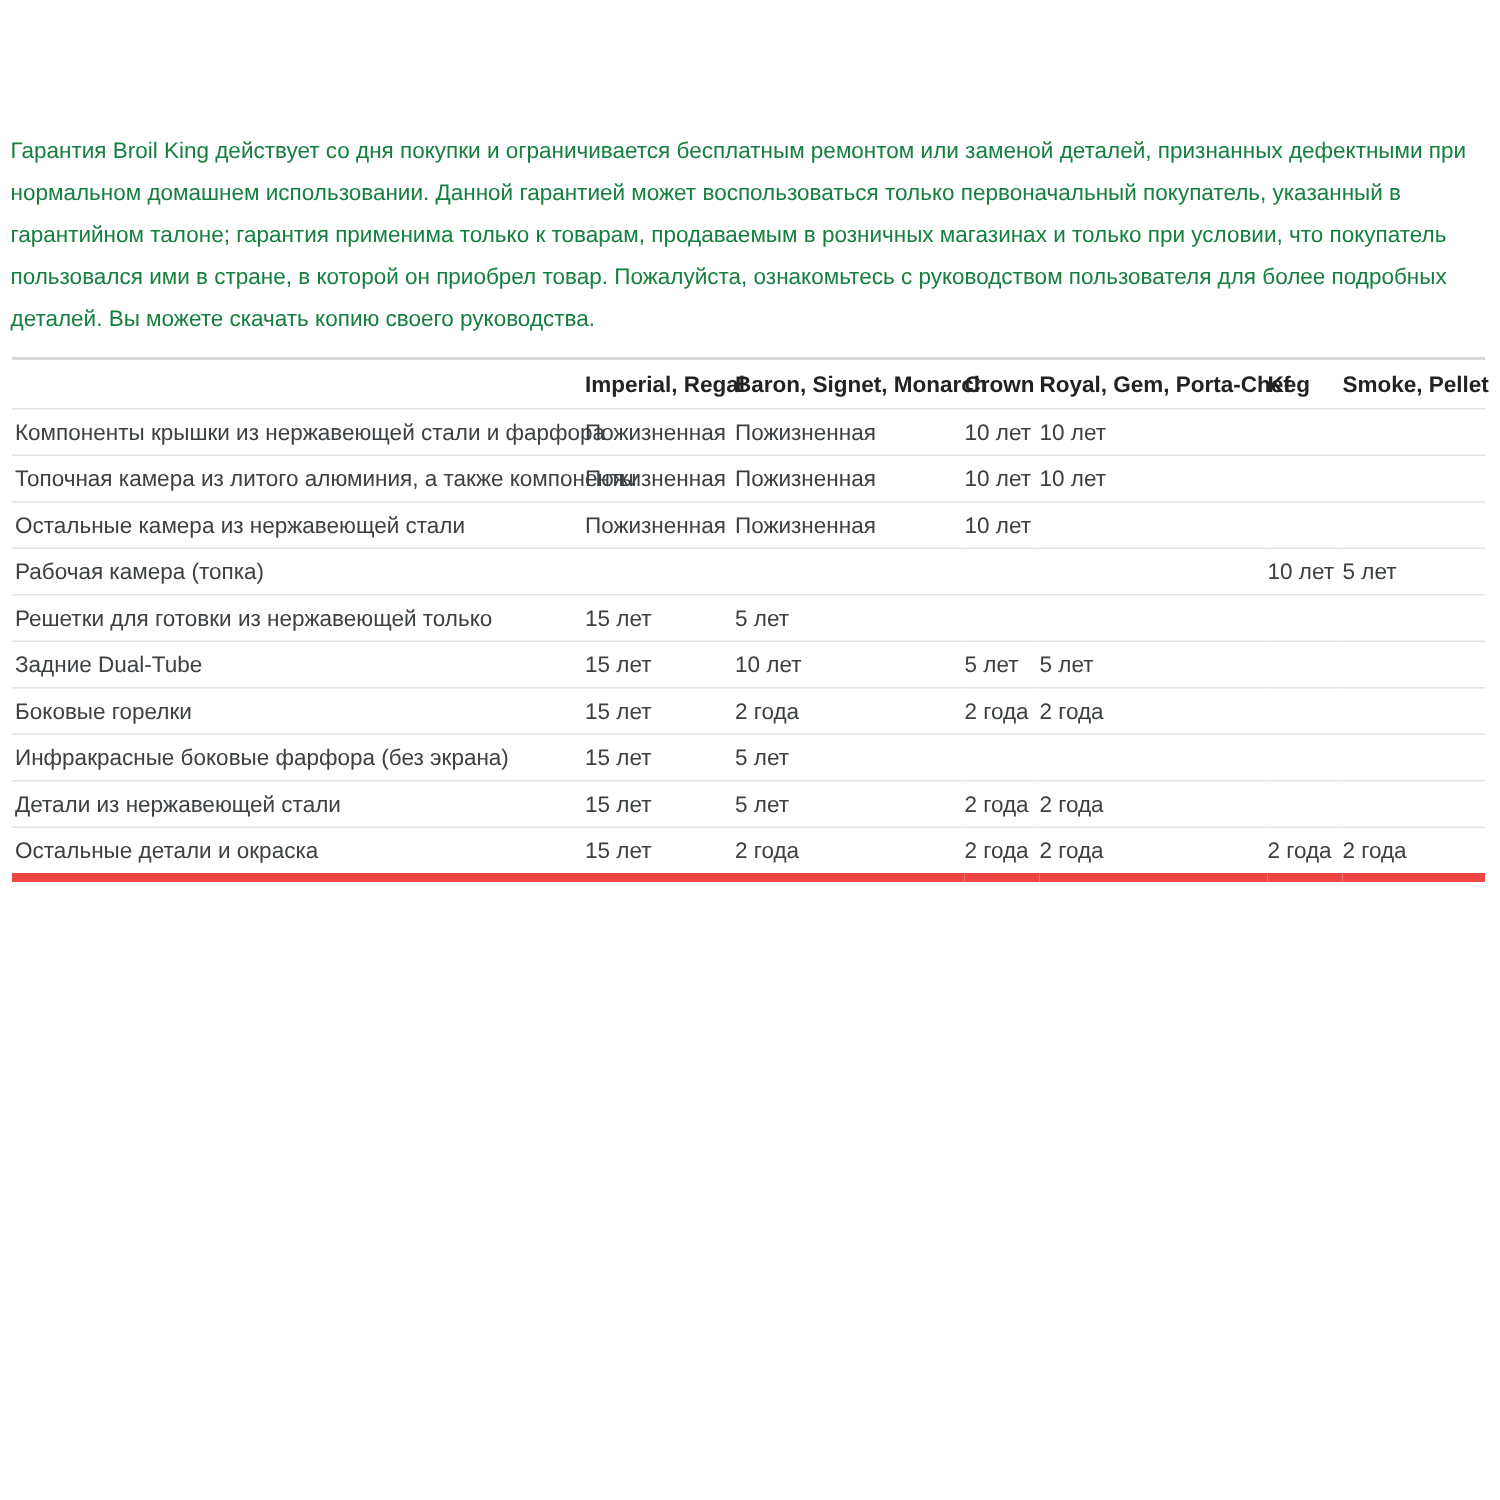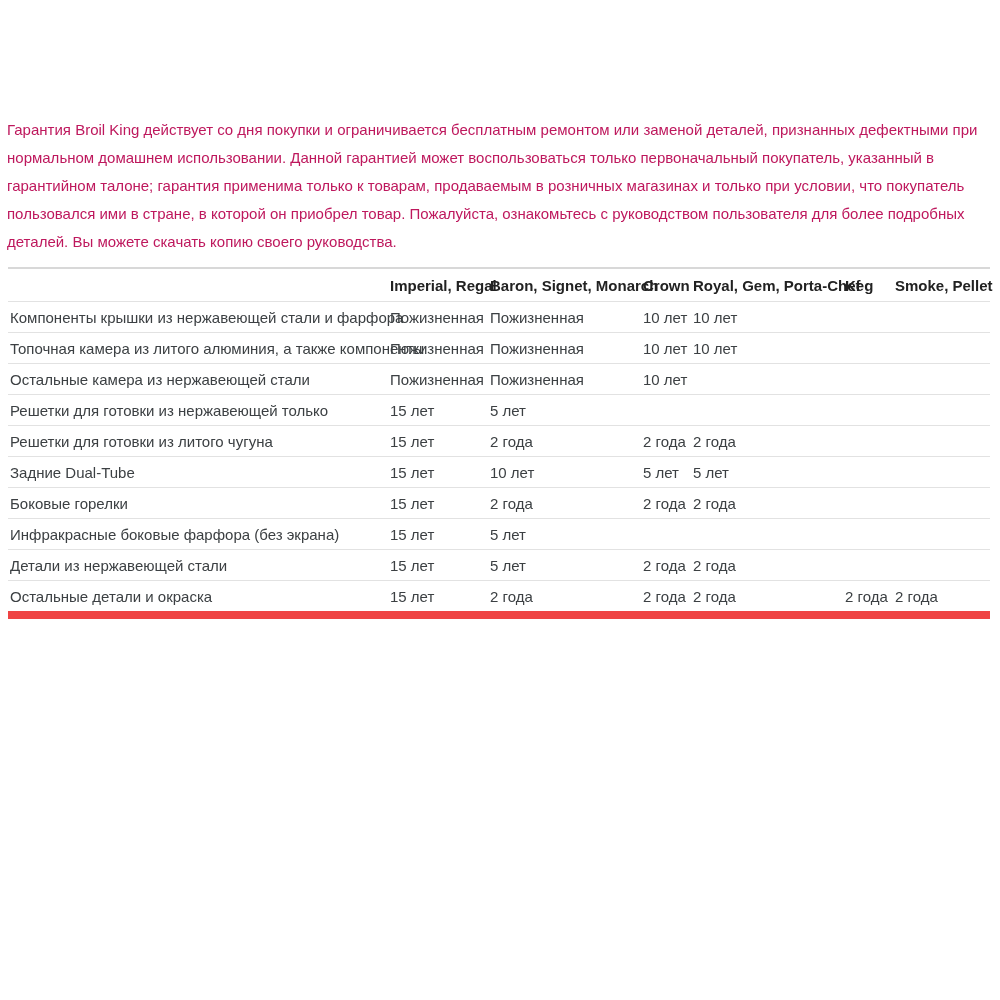--- a/index.html
+++ b/index.html
@@ -13,24 +13,24 @@
     font-family: "Liberation Sans", "DejaVu Sans", sans-serif;
     color: #3c4043;
     overflow: hidden;
   }
   .page {
     width: 1000px;
     box-sizing: border-box;
   }
   .intro {
     margin: 0;
-    padding: 116px 10px 0 7px;
+    padding: 87px 10px 0 7px;
     font-size: 15px;
     line-height: 28px;
-    color: #be185d;
+    color: #15803d;
   }
   .warranty-table {
     margin: 11px 0 0 8px;
     border-collapse: collapse;
     table-layout: fixed;
     width: 982px;
     font-size: 15px;
     color: #3c4043;
   }
   .warranty-table thead tr {
@@ -49,21 +49,21 @@
   }
   .warranty-table td {
     height: 30px;
     padding: 0 4px 0 0;
     vertical-align: middle;
     white-space: nowrap;
     overflow: visible;
     border-bottom: 1px solid #e2e2e2;
   }
   .warranty-table tbody tr:last-child td {
-    border-bottom: 8px solid #ef4444;
+    border-bottom: 6px solid #ef4444;
   }
   .warranty-table th:first-child,
   .warranty-table td:first-child {
     padding-left: 2px;
   }
 </style>
 </head>
 <body>
 
 <div class="page">
@@ -113,34 +113,34 @@
         <tr>
           <td>Остальные камера из нержавеющей стали</td>
           <td>Пожизненная</td>
           <td>Пожизненная</td>
           <td>10 лет</td>
           <td></td>
           <td></td>
           <td></td>
         </tr>
         <tr>
+          <td>Рабочая камера (топка)</td>
+          <td></td>
+          <td></td>
+          <td></td>
+          <td></td>
+          <td>10 лет</td>
+          <td>5 лет</td>
+        </tr>
+        <tr>
           <td>Решетки для готовки из нержавеющей только</td>
           <td>15 лет</td>
           <td>5 лет</td>
           <td></td>
           <td></td>
-          <td></td>
-          <td></td>
-        </tr>
-        <tr>
-          <td>Решетки для готовки из литого чугуна</td>
-          <td>15 лет</td>
-          <td>2 года</td>
-          <td>2 года</td>
-          <td>2 года</td>
           <td></td>
           <td></td>
         </tr>
         <tr>
           <td>Задние Dual-Tube</td>
           <td>15 лет</td>
           <td>10 лет</td>
           <td>5 лет</td>
           <td>5 лет</td>
           <td></td>

